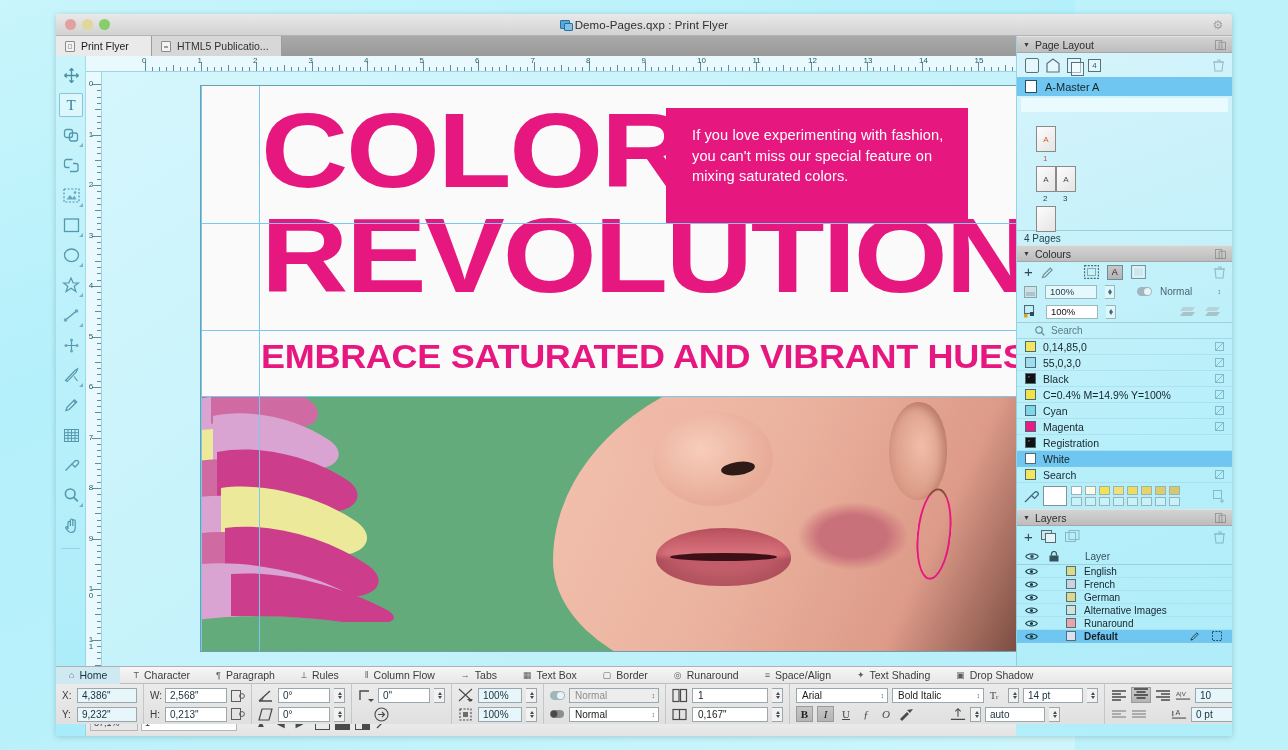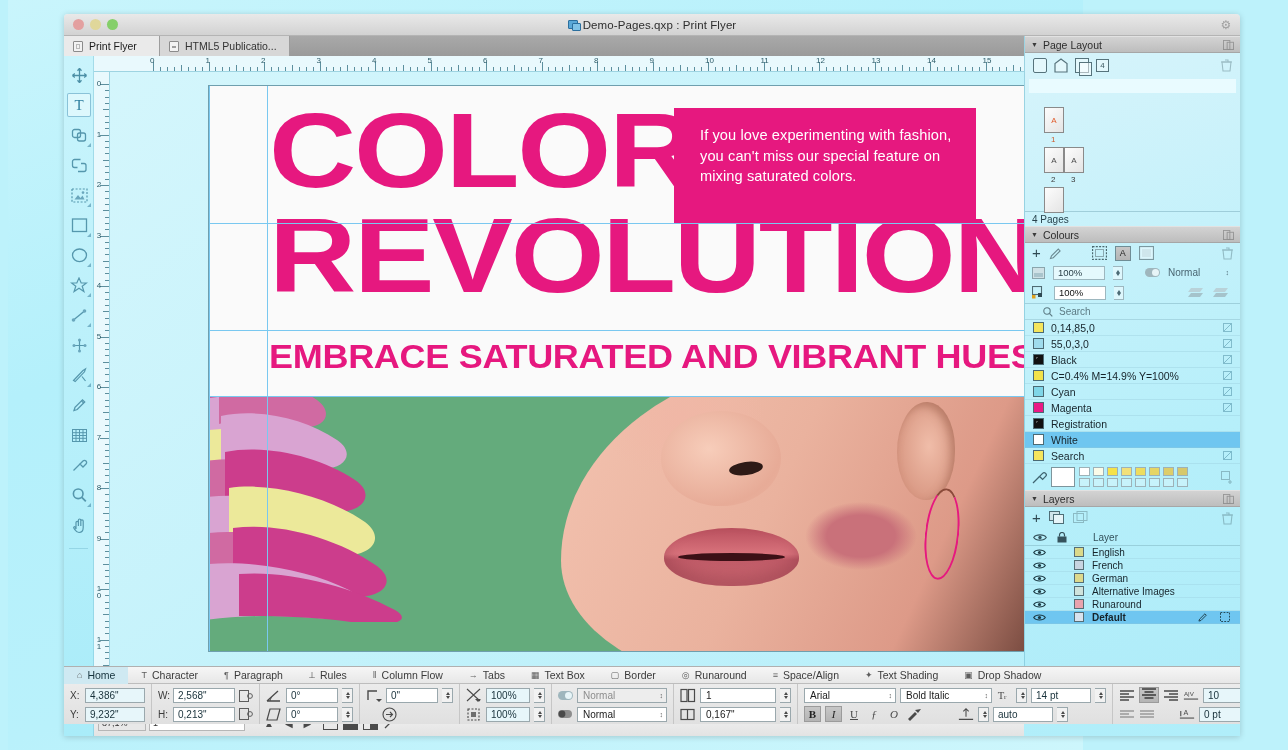--- a/index.html
+++ b/index.html
@@ -4,21 +4,20 @@
 <style>
   * { box-sizing: border-box; margin: 0; padding: 0; }
   html, body {
     width: 1288px; height: 750px; overflow: hidden;
     font-family: "Liberation Sans", sans-serif;
     background: #bdf2fb;
   }
   #root {
     position: relative; width: 1075px; height: 750px;
     background: linear-gradient(160deg,#c9f5fc 0%, #b4f0fb 35%, #b9f1fb 65%, #cdf6fc 100%);
-    margin-left: 8px;
   }
 
   
   #app {
     position: absolute; left: 56px; top: 14px; width: 1176px; height: 722px;
     background: linear-gradient(160deg,#d9f6fb 0%, #b9f0fa 50%, #b0eefa 100%);
     border-radius: 4px 4px 0 0;
     box-shadow: 0 1px 6px rgba(0,0,0,.18);
     overflow: hidden;
   }
@@ -865,20 +864,24 @@
         <svg width="14" height="15" viewBox="0 0 14 15">
             <path d="M1 14V5.5L7 1l6 4.5V14z" fill="rgba(255,255,255,.35)" stroke="#56737c" stroke-width="1.2"></path>
           </svg>
         <div class="pl-ic stack"></div>
         <div class="pl-ic num">4</div>
         <svg class="trash" viewBox="0 0 11 13">
             <path d="M1 3h9l-1 9H2z" fill="none" stroke="#3a5a63" stroke-width="1.1"></path>
             <path d="M0 3h11M4 1h3v2" fill="none" stroke="#3a5a63" stroke-width="1.1"></path>
           </svg>
       </div>
+      <div class="master-row">
+        <span class="sq"></span>
+        <span>A-Master A</span>
+      </div>
       <div class="master-empty"></div>
       <div class="pagearea">
         <div class="pg-thumb m" style="left:19px; top:14px; width:20px; height:26px; line-height:26px;">A</div>
         <div class="pg-num" style="left:26px; top:42px;">1</div>
         <div class="pg-thumb" style="left:19px; top:54px; width:20px; height:26px; line-height:26px;">A</div>
         <div class="pg-thumb" style="left:39px; top:54px; width:20px; height:26px; line-height:26px;">A</div>
         <div class="pg-num blk" style="left:26px; top:82px;">2</div>
         <div class="pg-num blk" style="left:46px; top:82px;">3</div>
         <div class="pg-thumb" style="left:19px; top:94px; width:20px; height:26px;"></div>
       </div>

